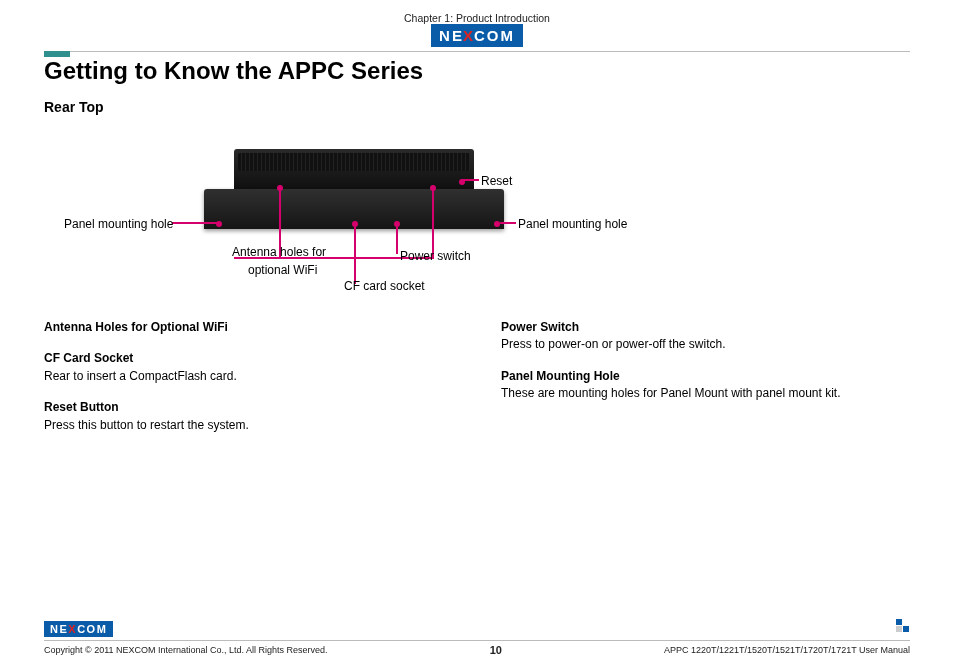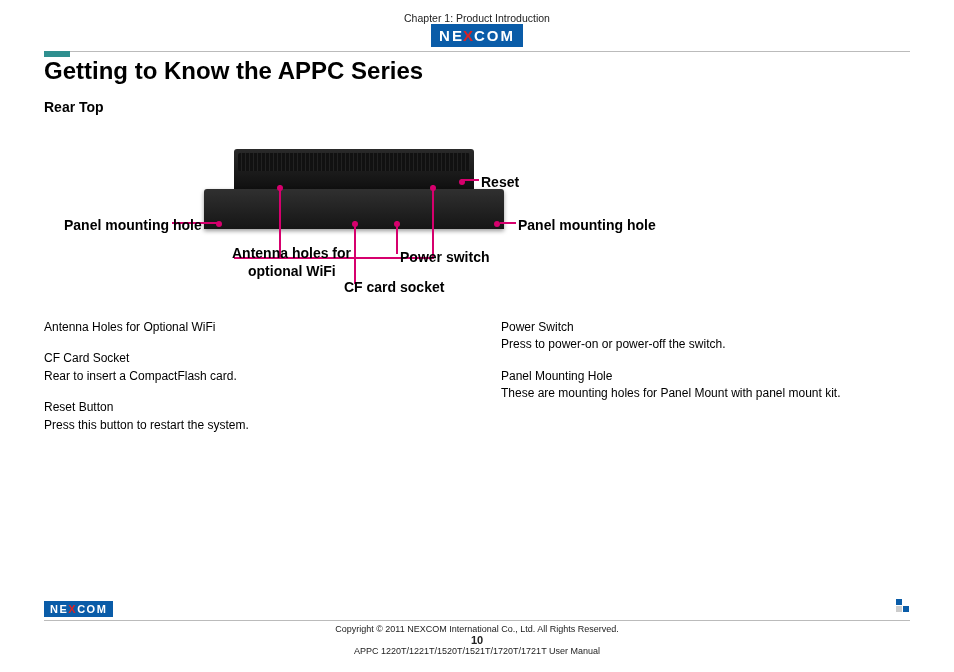--- a/index.html
+++ b/index.html
@@ -60,40 +60,40 @@
     left: 180px; top: 20px;
     width: 240px; height: 44px;
     background: linear-gradient(#2a2a2a,#0d0d0d);
     border-radius: 3px;
   }
   .device-top-slab::before{
     content:""; position:absolute; inset:4px 4px auto 4px; height:18px;
     background: repeating-linear-gradient(90deg,#111 0 3px,#222 3px 4px);
     border-radius:2px;
   }
-  .lbl { position: absolute; font-size: 14px; font-weight: 700; white-space: nowrap; }
+  .lbl { position: absolute; font-size: 12px; font-weight: 400; white-space: nowrap; }
   .line { position: absolute; background: #d6006d; }
   .dot { position:absolute; width:6px; height:6px; border-radius:50%; background:#d6006d; }
   .columns {
     display: flex;
     gap: 48px;
     font-size: 12px;
     line-height: 1.45;
   }
   .col { flex: 1; }
-  .item-title { font-weight: 400; margin-top: 14px; }
+  .item-title { font-weight: 700; margin-top: 14px; }
   .col .item-title:first-child { margin-top: 0; }
   .footer {
     position: absolute;
     left: 44px; right: 44px; bottom: 16px;
   }
   .footer-line { border: 0; border-top: 1px solid #bbb; }
   .footer-row {
     display: flex; justify-content: space-between; align-items: center;
-    font-size: 9px; color: #222; margin-top: 3px; flex-direction: column;
+    font-size: 9px; color: #222; margin-top: 3px;
   }
   .footer-logo {
     background: #0a5ca8; color:#fff; font-weight:700; font-size:11px;
     letter-spacing:1.5px; padding:2px 6px; display:inline-flex; align-items:center;
   }
   .footer-logo .x { color:#d22; }
   .page-num { font-weight: 700; font-size: 11px; }
   .sq-icon {
     display:inline-block; width:14px; height:14px; position:relative;
   }

